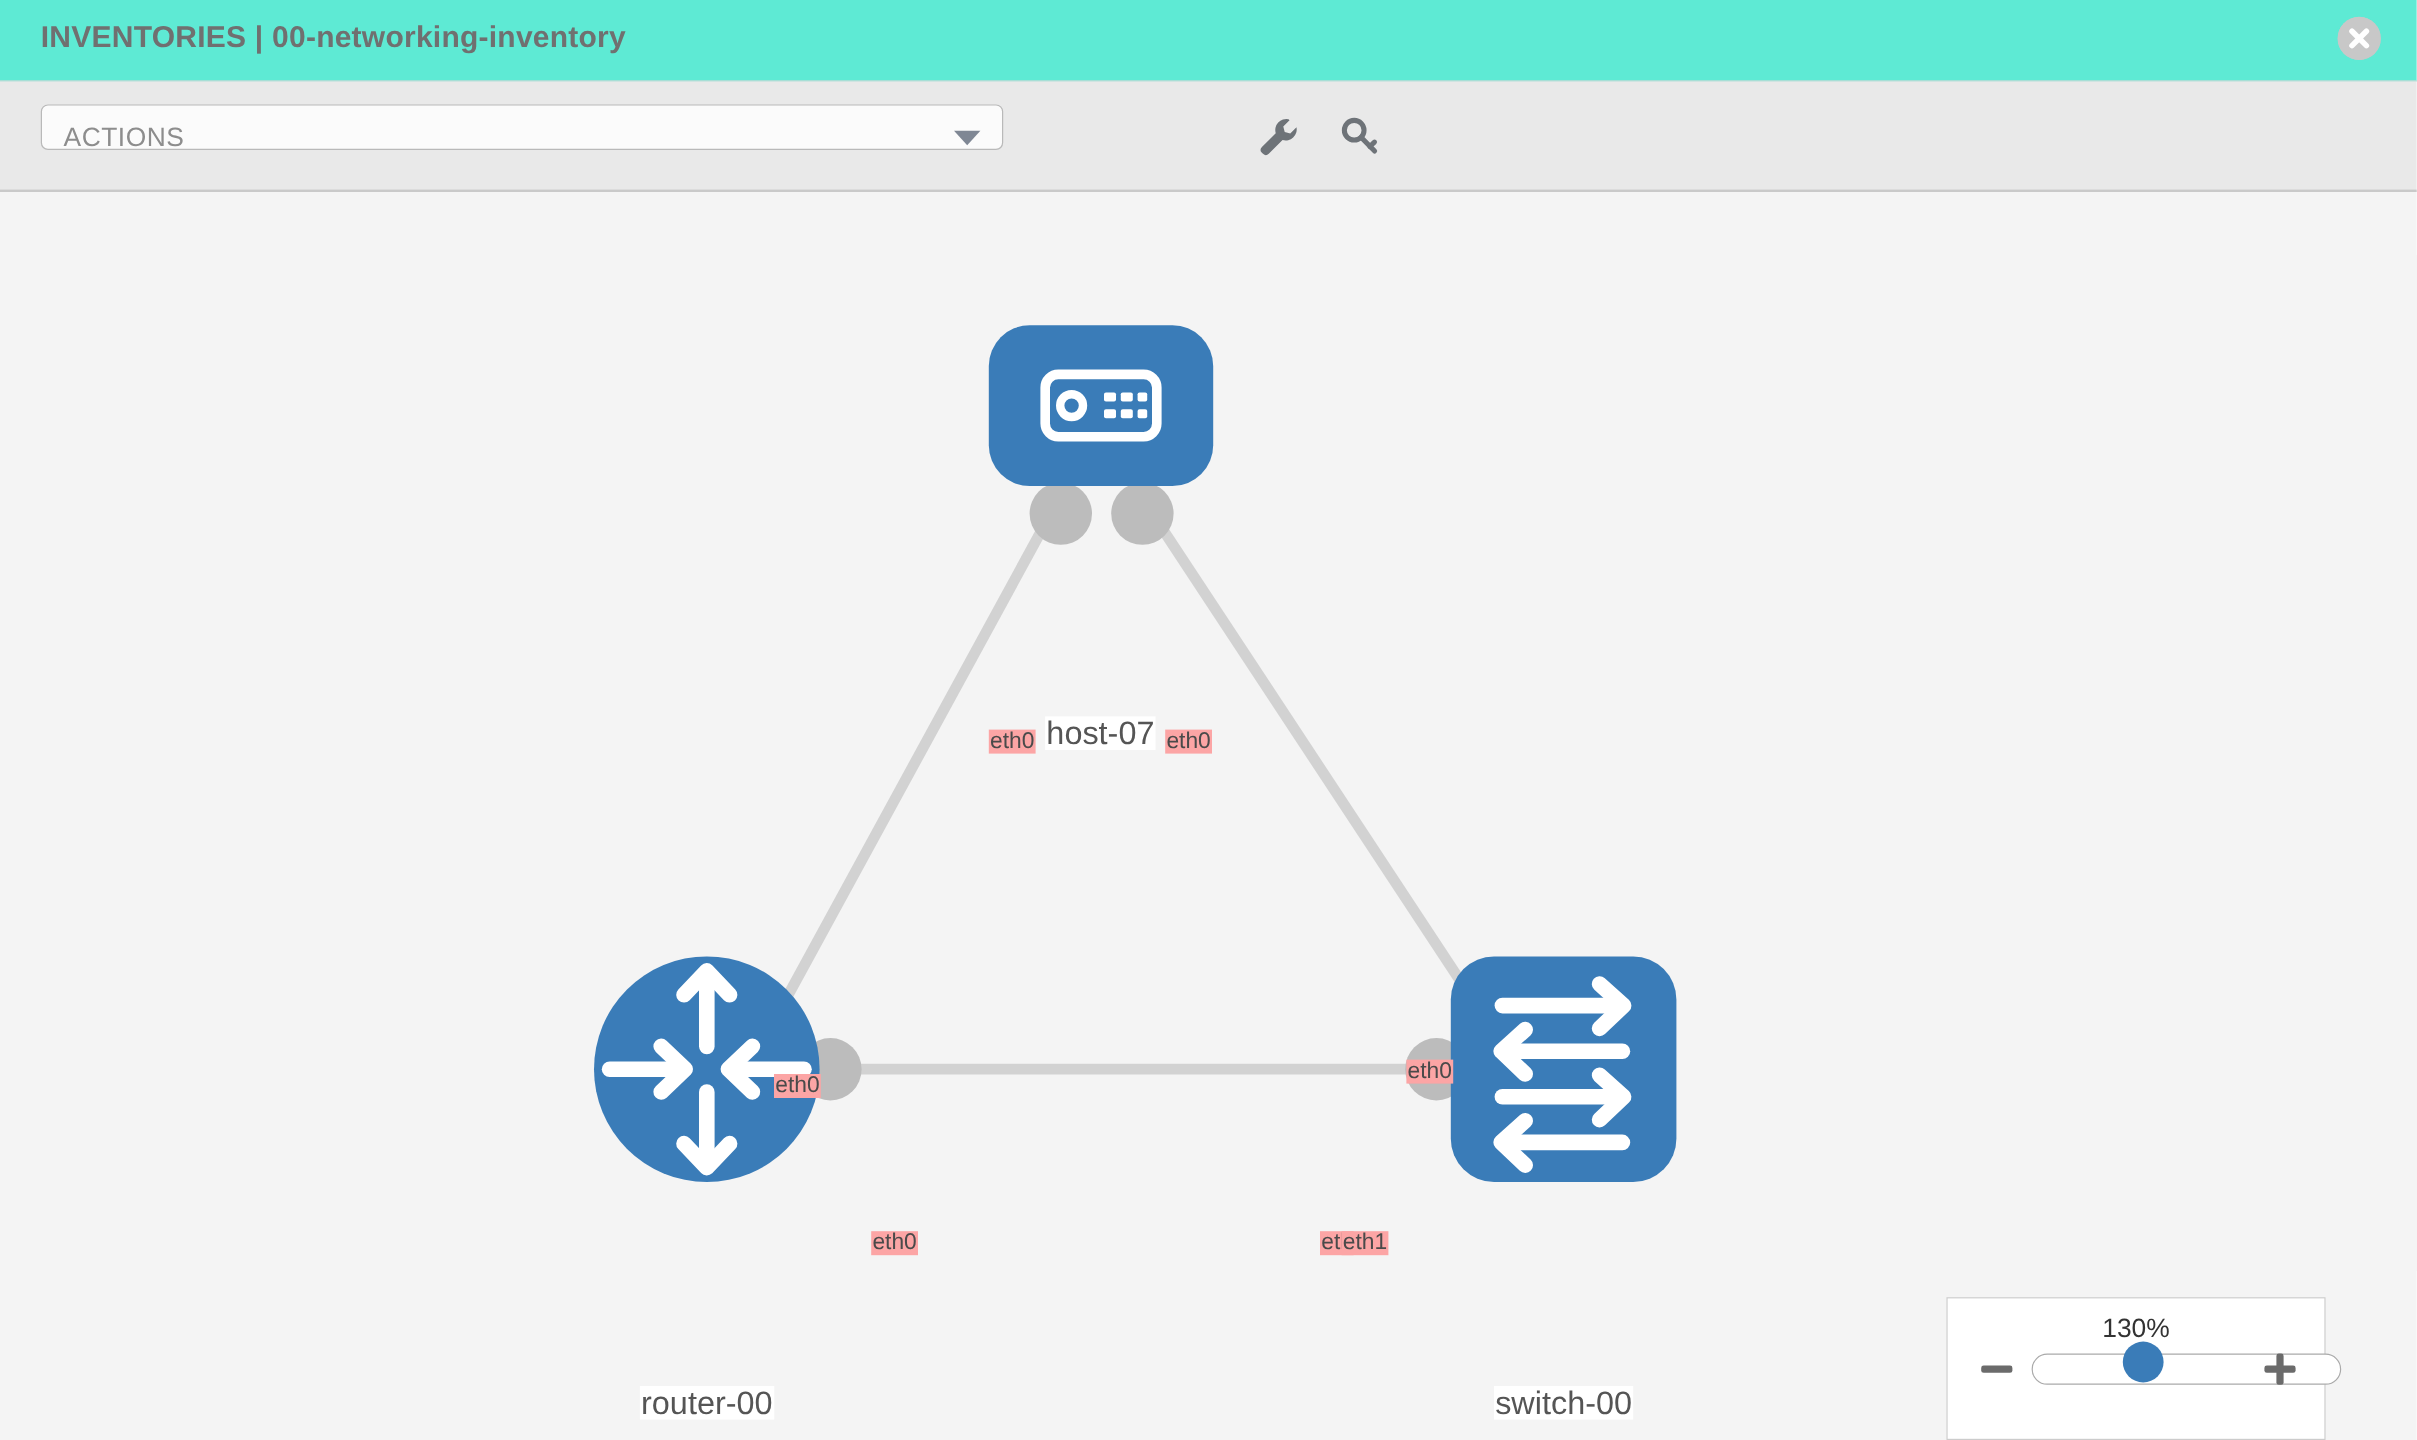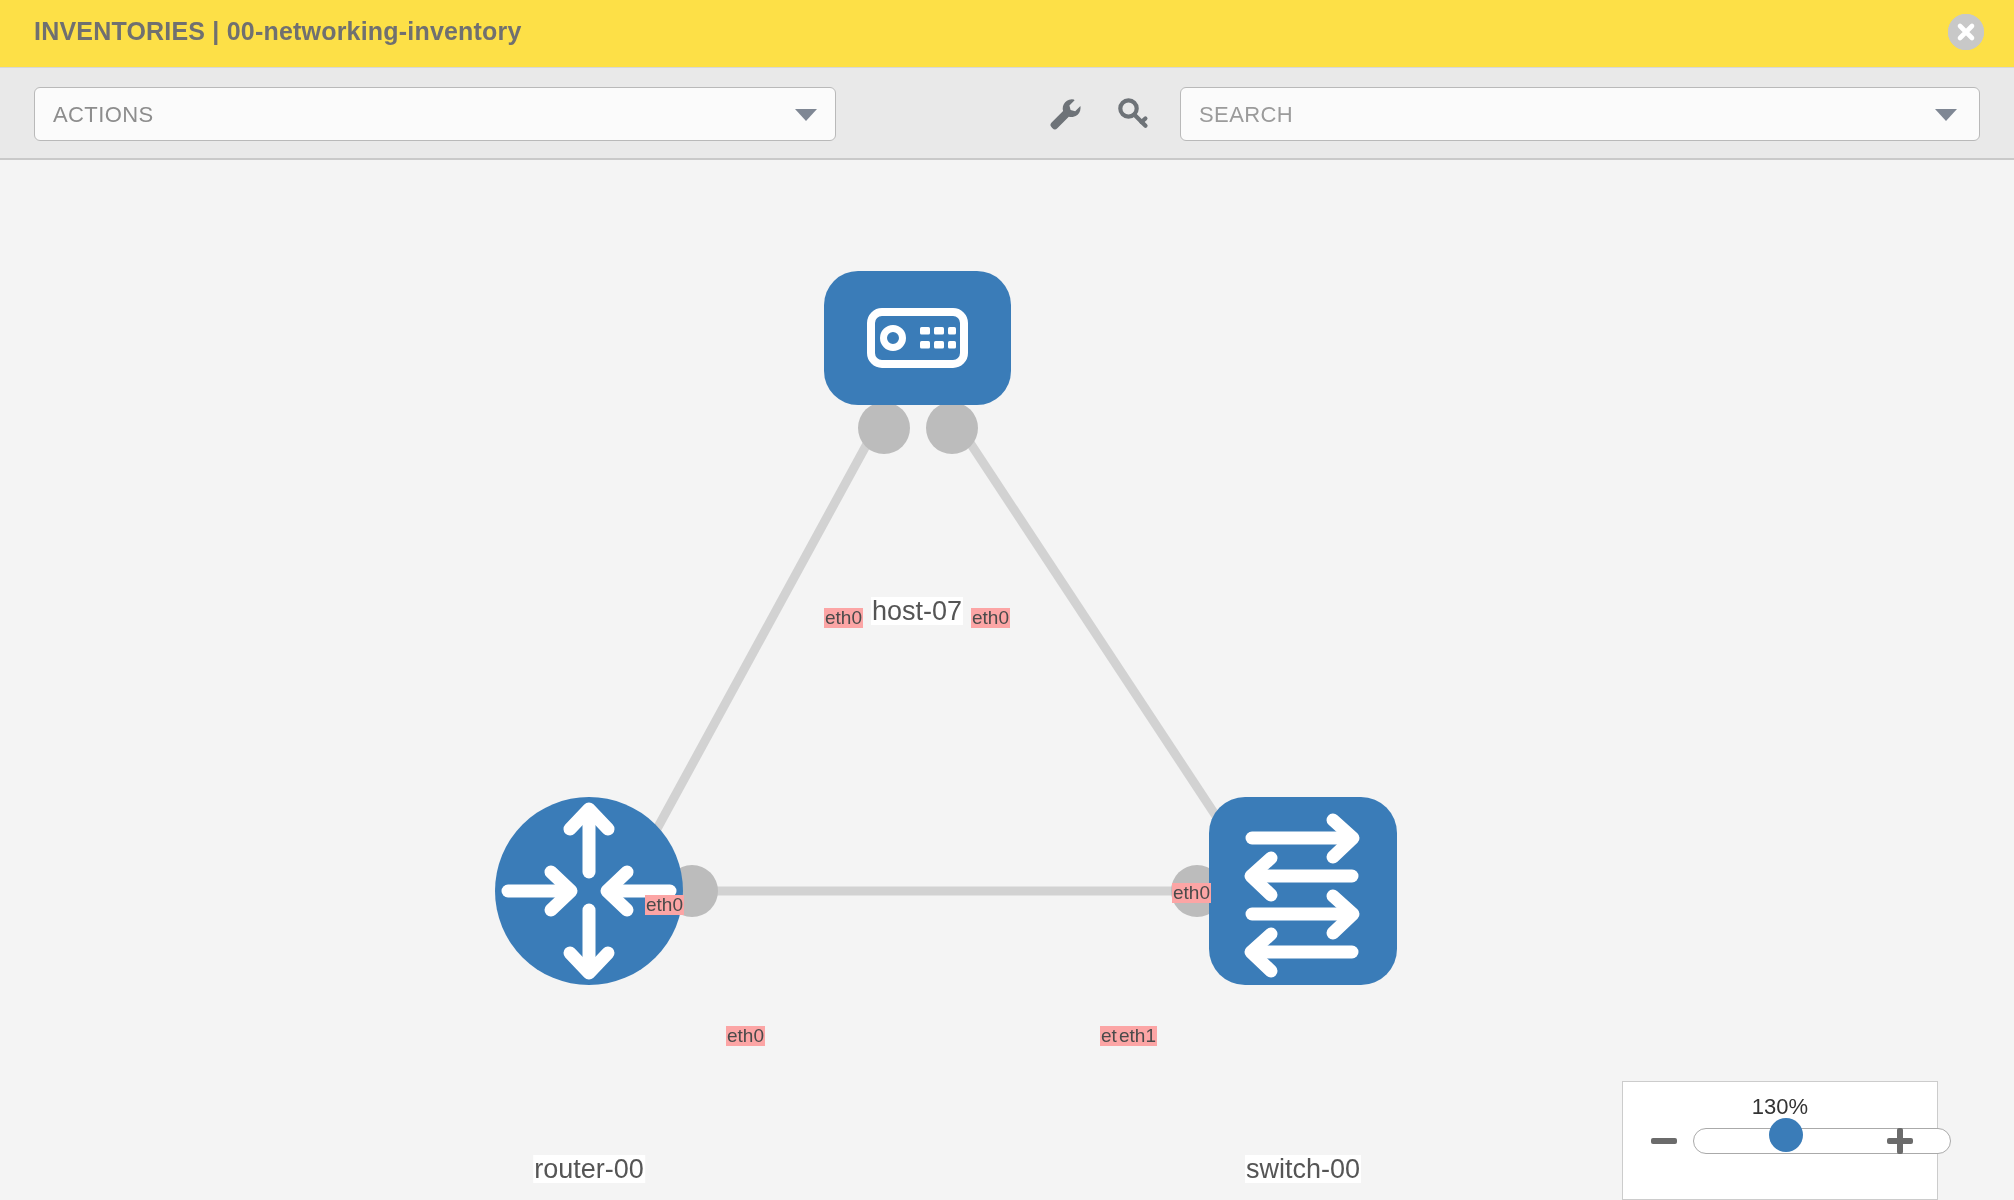--- a/index.html
+++ b/index.html
@@ -19,21 +19,21 @@
     height: 1200px;
     background: #ffffff;
   }
 
   
   .header {
     position: absolute;
     left: 0; top: 0;
     width: 2014px;
     height: 68px;
-    background: #fde047;
+    background: #5eead4;
     border-bottom: 1px solid #d7d7d7;
     box-sizing: border-box;
   }
   .header-title {
     position: absolute;
     left: 34px;
     top: 17px;
     font-size: 25px;
     font-weight: bold;
     color: #707070;
@@ -61,21 +61,21 @@
     background: #e9e9e9;
     border-bottom: 2px solid #c9c9c9;
     box-sizing: border-box;
   }
 
   .actions-select {
     position: absolute;
     left: 34px;
     top: 19px;
     width: 802px;
-    height: 54px;
+    height: 38px;
     background: #fbfbfb;
     border: 1px solid #b9b9b9;
     border-radius: 6px;
     box-sizing: border-box;
     cursor: pointer;
     padding-left: 41px;
   }
   .actions-label {
     position: absolute;
     left: 18px;
@@ -269,24 +269,20 @@
     <div class="icon-btn icon-key">
       <svg width="44" height="44" viewBox="0 0 44 44" aria-hidden="true">
         <g fill="none" stroke="#6e7378" stroke-width="4.2" stroke-linecap="round">
           <circle cx="17.5" cy="16.5" r="8.2" fill="none"></circle>
           <path d="M23.2 22.4 L34.5 33.8"></path>
           <path d="M30.5 30.1 L34.4 26.4"></path>
         </g>
       </svg>
     </div>
 
-    <div class="search-box">
-      <span class="search-placeholder">SEARCH</span>
-      <span class="caret-down search-caret"></span>
-    </div>
   </div>
 
   <div class="canvas">
 
     <svg width="2014" height="1040">
 
       <g>
         <line x1="880" y1="260" x2="640" y2="700" stroke="#d2d2d2" stroke-width="9"></line>
         <line x1="955" y1="260" x2="1245" y2="700" stroke="#d2d2d2" stroke-width="9"></line>
         <line x1="660" y1="731" x2="1235" y2="731" stroke="#d2d2d2" stroke-width="9"></line>

